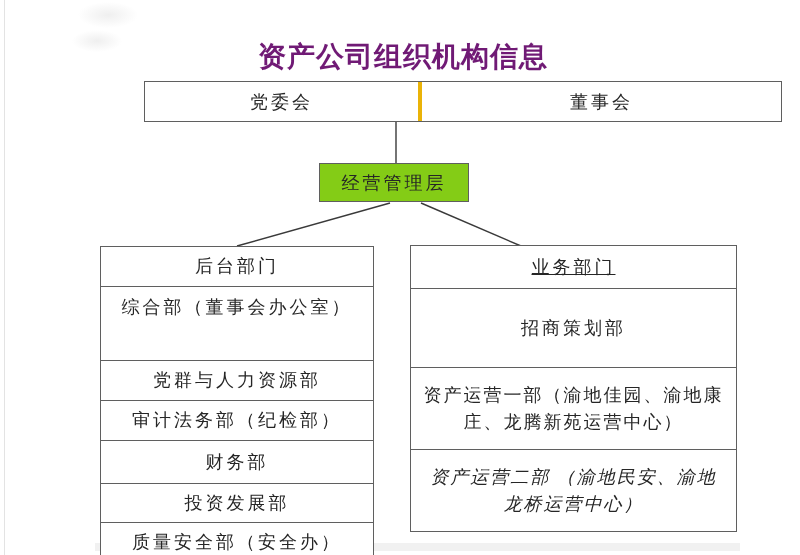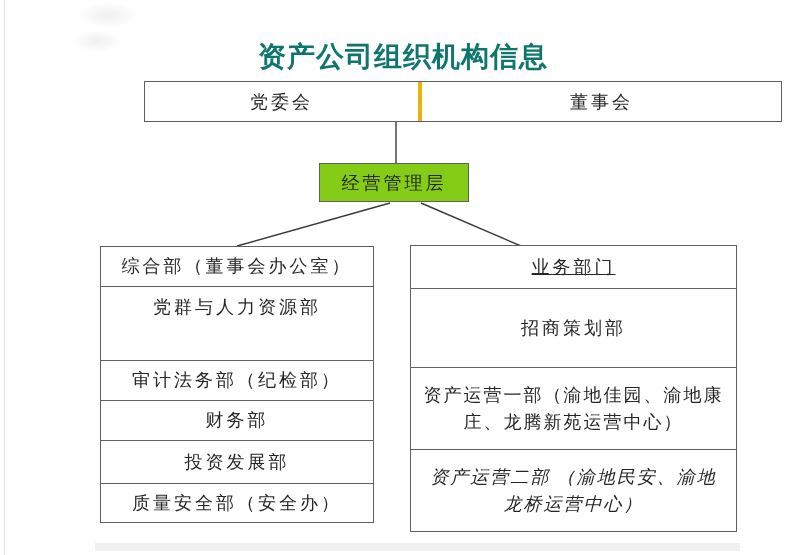--- a/index.html
+++ b/index.html
@@ -14,21 +14,21 @@
   
   .edge-line{position:absolute;left:4px;top:0;width:1px;height:555px;background:#e3e3e3;}
   .bottom-band{position:absolute;left:95px;top:543px;width:645px;height:8px;background:#f1f1f1;}
   .smudge{position:absolute;background:radial-gradient(closest-side,#efefef,rgba(255,255,255,0));}
   .s1{left:78px;top:2px;width:60px;height:26px;}
   .s2{left:72px;top:30px;width:50px;height:22px;}
 
   .title{
     position:absolute;left:103px;top:40px;width:600px;margin:0;
     text-align:center;font-size:28px;line-height:34px;font-weight:bold;
-    color:#0f766e;letter-spacing:1px;
+    color:#701a75;letter-spacing:1px;
   }
 
   .top-box{
     position:absolute;left:100px;top:81px;width:638px;height:41px;
     box-sizing:border-box;border:1px solid #5f5f5f;
     display:flex;background:#fff;margin-left:44px;
   }
   .top-box .cell{
     display:flex;align-items:center;justify-content:center;
     font-size:18px;letter-spacing:3px;
@@ -90,20 +90,21 @@
 
   <svg class="connectors" width="800" height="555" viewBox="0 0 800 555">
     <line x1="396" y1="122" x2="396" y2="163" stroke="#3a3a3a" stroke-width="1.4"></line>
     <line x1="390" y1="203" x2="237" y2="246" stroke="#3a3a3a" stroke-width="1.4"></line>
     <line x1="421" y1="203" x2="521" y2="246" stroke="#3a3a3a" stroke-width="1.4"></line>
   </svg>
 
   <div class="mgmt-box">经营管理层</div>
 
   <div class="table left-table">
+    <div class="row">后台部门</div>
     <div class="row">综合部（董事会办公室）</div>
     <div class="row">党群与人力资源部</div>
     <div class="row">审计法务部（纪检部）</div>
     <div class="row">财务部</div>
     <div class="row">投资发展部</div>
     <div class="row">质量安全部（安全办）</div>
   </div>
 
   <div class="table right-table">
     <div class="row">业务部门</div>

